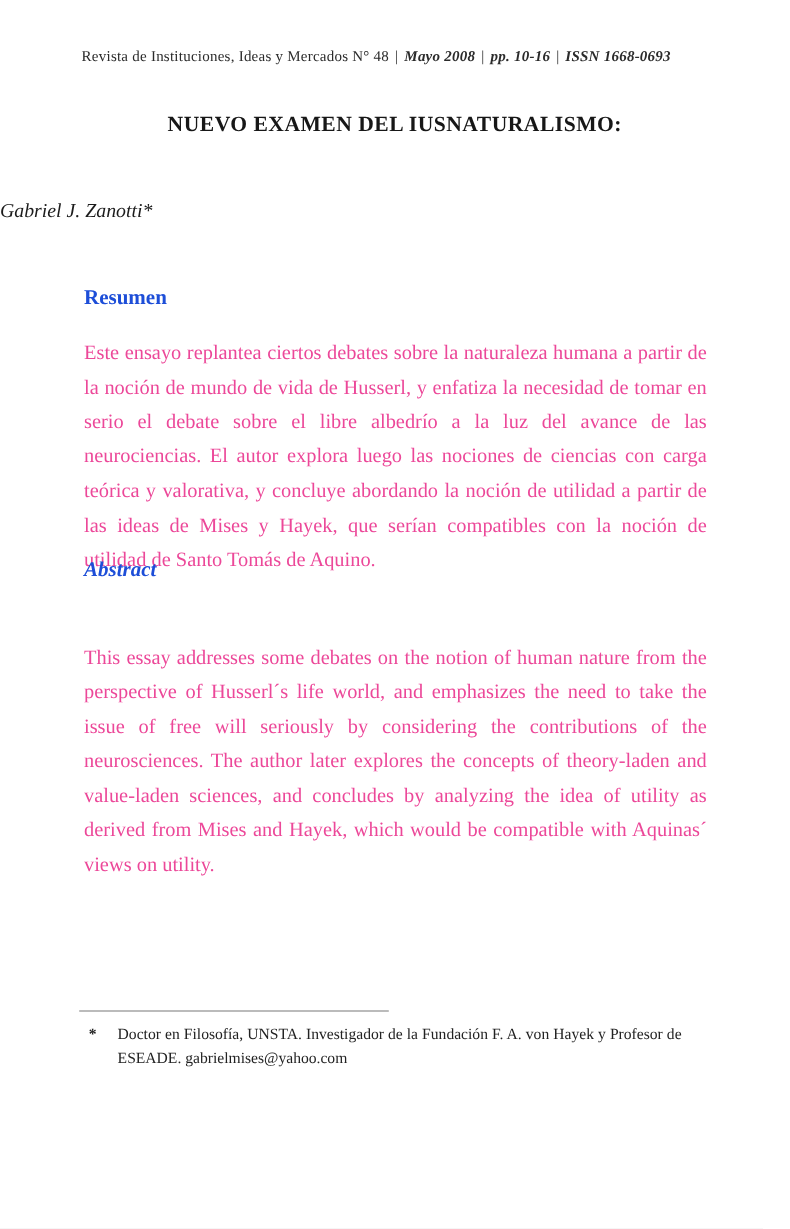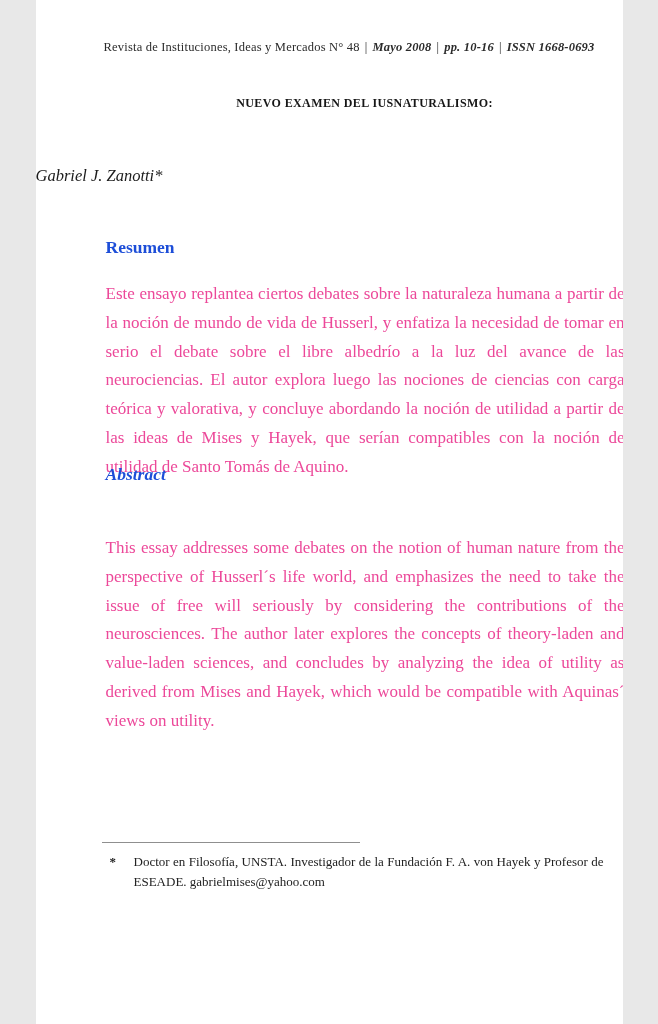--- a/index.html
+++ b/index.html
@@ -2,21 +2,21 @@
 <html><head>
 <meta charset="utf-8">
 <style>
   html, body {
     margin: 0;
     padding: 0;
     background: #e8e8e8;
   }
   .page {
     position: relative;
-    width: 587px;
+    width: 658px;
     height: 1024px;
     margin: 0 auto;
     background: #ffffff;
     font-family: "Liberation Serif", "DejaVu Serif", serif;
     color: #1c1c1c;
     overflow: hidden;
   }
   .journal-header {
     position: absolute;
     top: 40px;
@@ -36,21 +36,21 @@
     margin: 0 5px;
     color: #2b2b2b;
   }
   .article-title {
     position: absolute;
     top: 90px;
     left: 0;
     width: 658px;
     margin: 0;
     text-align: center;
-    font-size: 12px;
+    font-size: 18px;
     font-weight: bold;
     line-height: 27px;
     letter-spacing: 0.4px;
     color: #171717;
   }
   .article-title .tline { display: block; }
   .author-line {
     position: absolute;
     top: 166px;
     left: 0;

